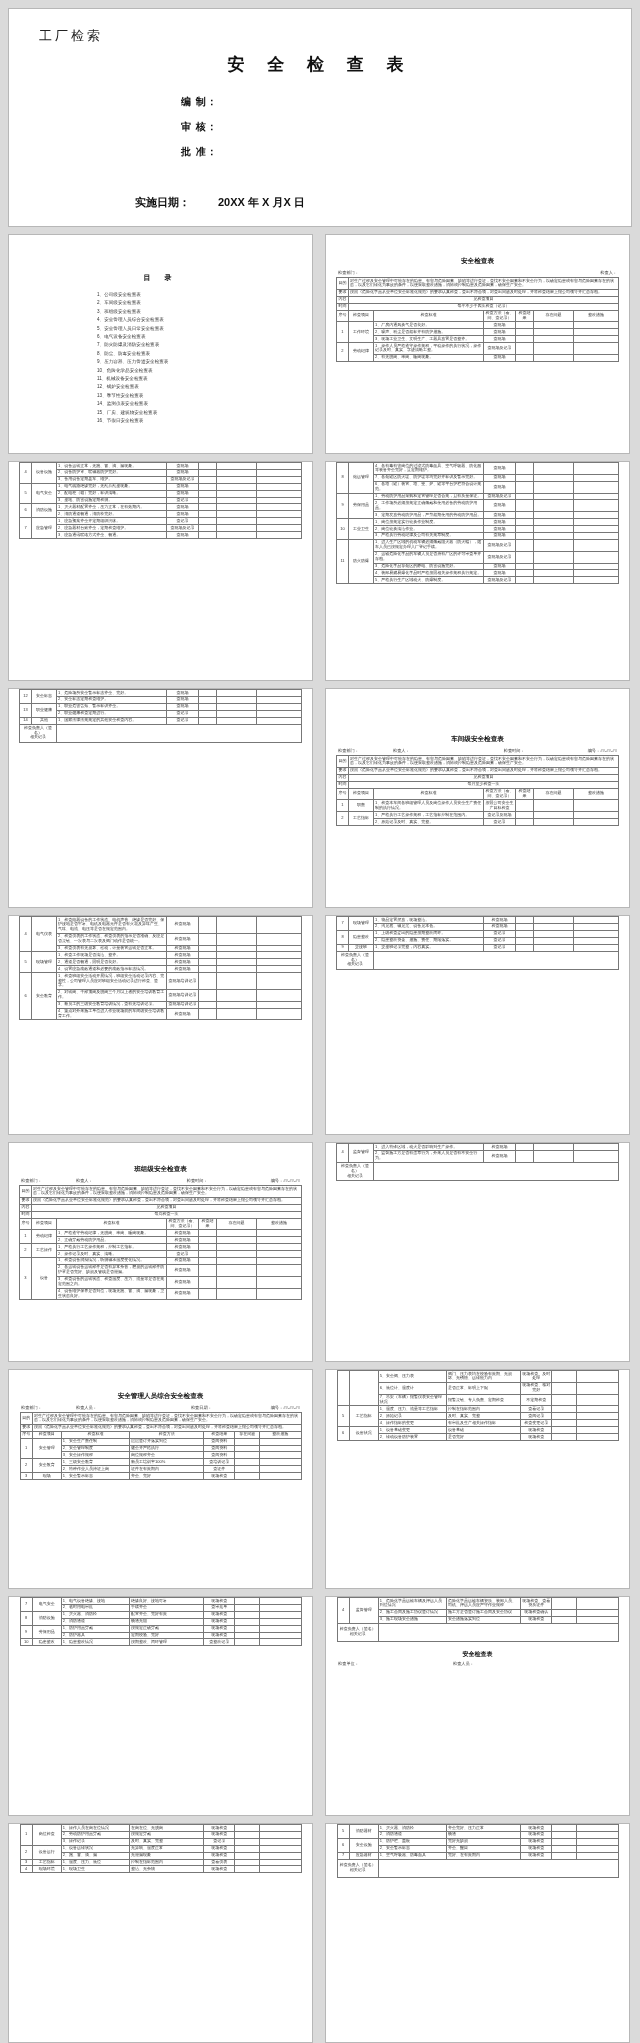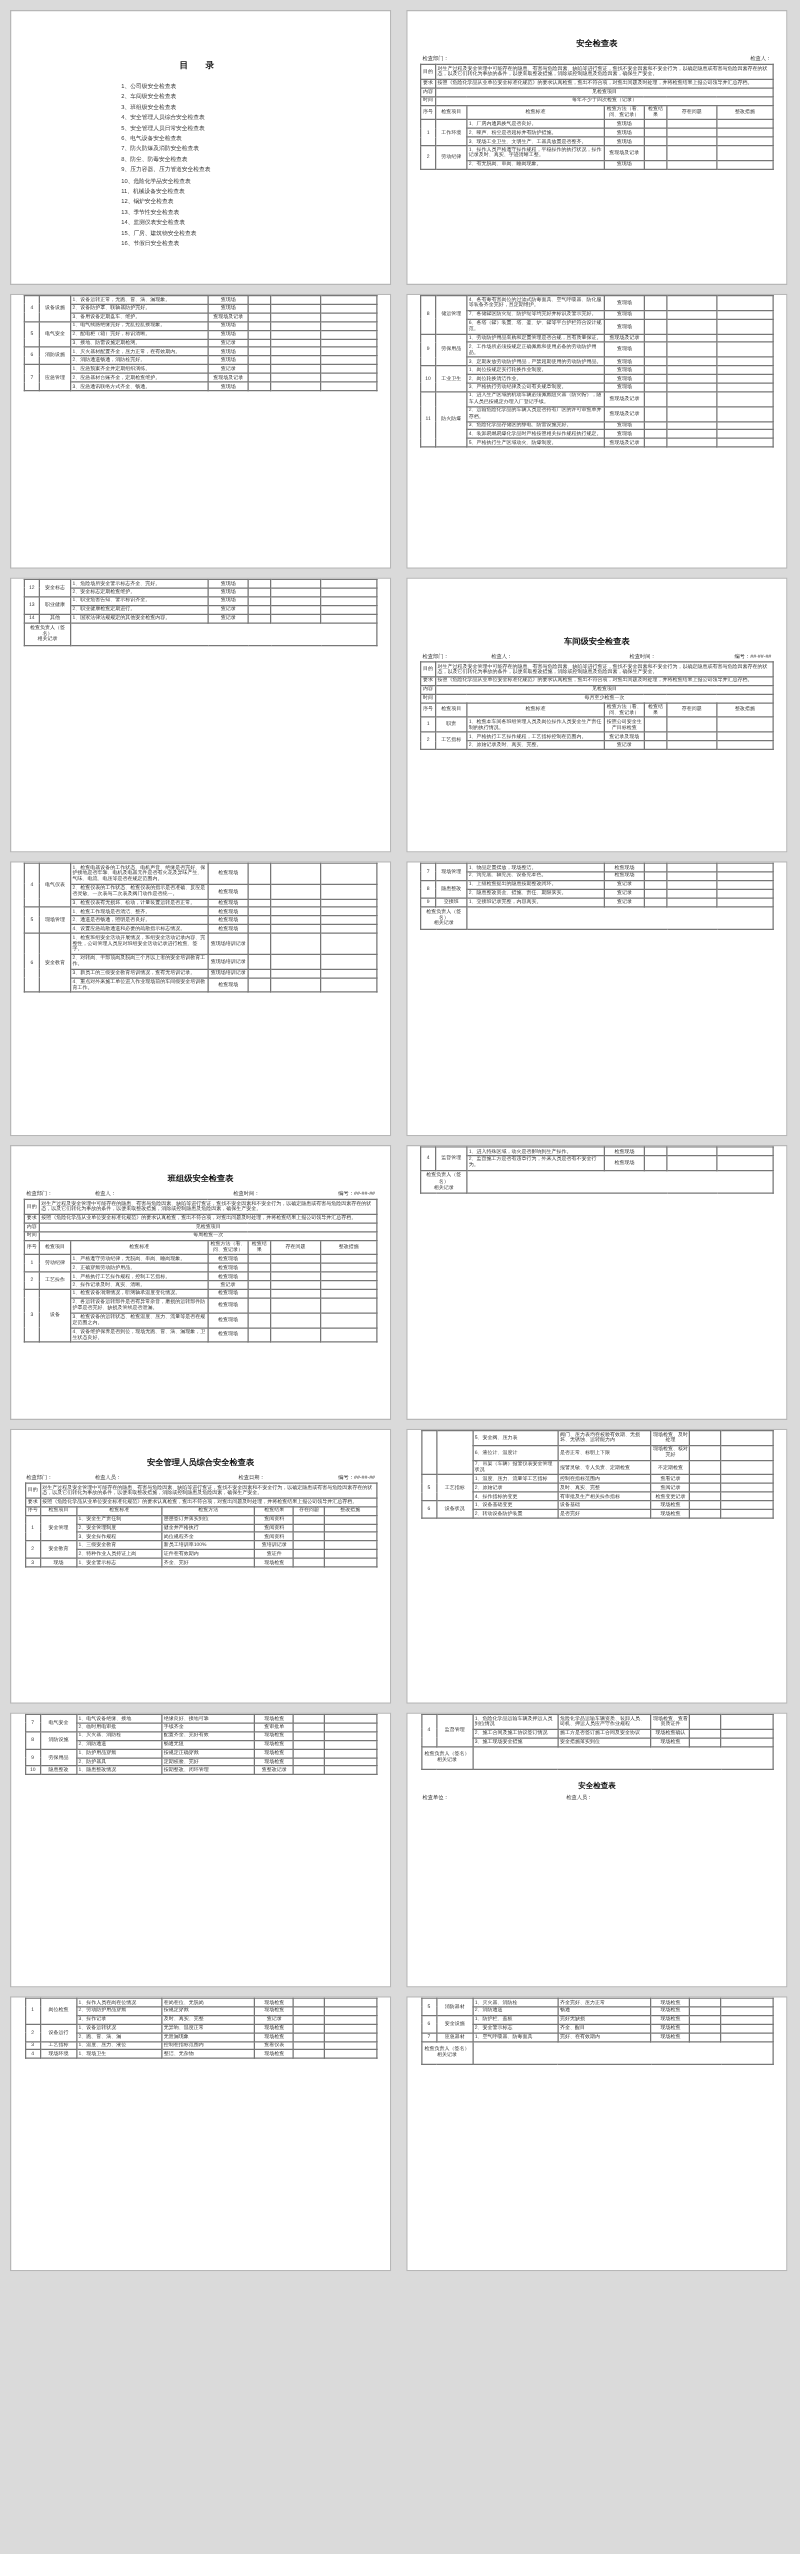--- a/index.html
+++ b/index.html
@@ -34,20 +34,30 @@
   td.meth{text-align:center;}
   td.metaV{}
   .mt12{margin-top:12px;}
   .bottom-title{text-align:center;font-weight:bold;font-size:6px;color:#111;margin:8px 0 2px 0;}
 </style>
 </head>
 <body>
 
 <div class="canvas">
 
+  <div class="page cover">
+    <div class="cover-brand">工厂检索</div>
+    <div class="cover-title">安 全 检 查 表</div>
+    <div class="cover-field" style="top:86px">编    制：</div>
+    <div class="cover-field" style="top:111px">审    核：</div>
+    <div class="cover-field" style="top:136px">批    准：</div>
+    <div class="cover-date">
+      <span>实施日期：</span><b>20XX 年 X 月X 日</b>
+    </div>
+  </div>
 
   <div class="grid" id="grid">
       <div class="page">
         <div class="toc-title">目  录</div>
         <ul class="toc-list">
           <li>1、公司级安全检查表</li>
           <li>2、车间级安全检查表</li>
           <li>3、班组级安全检查表</li>
           <li>4、安全管理人员综合安全检查表</li>
           <li>5、安全管理人员日常安全检查表</li>

